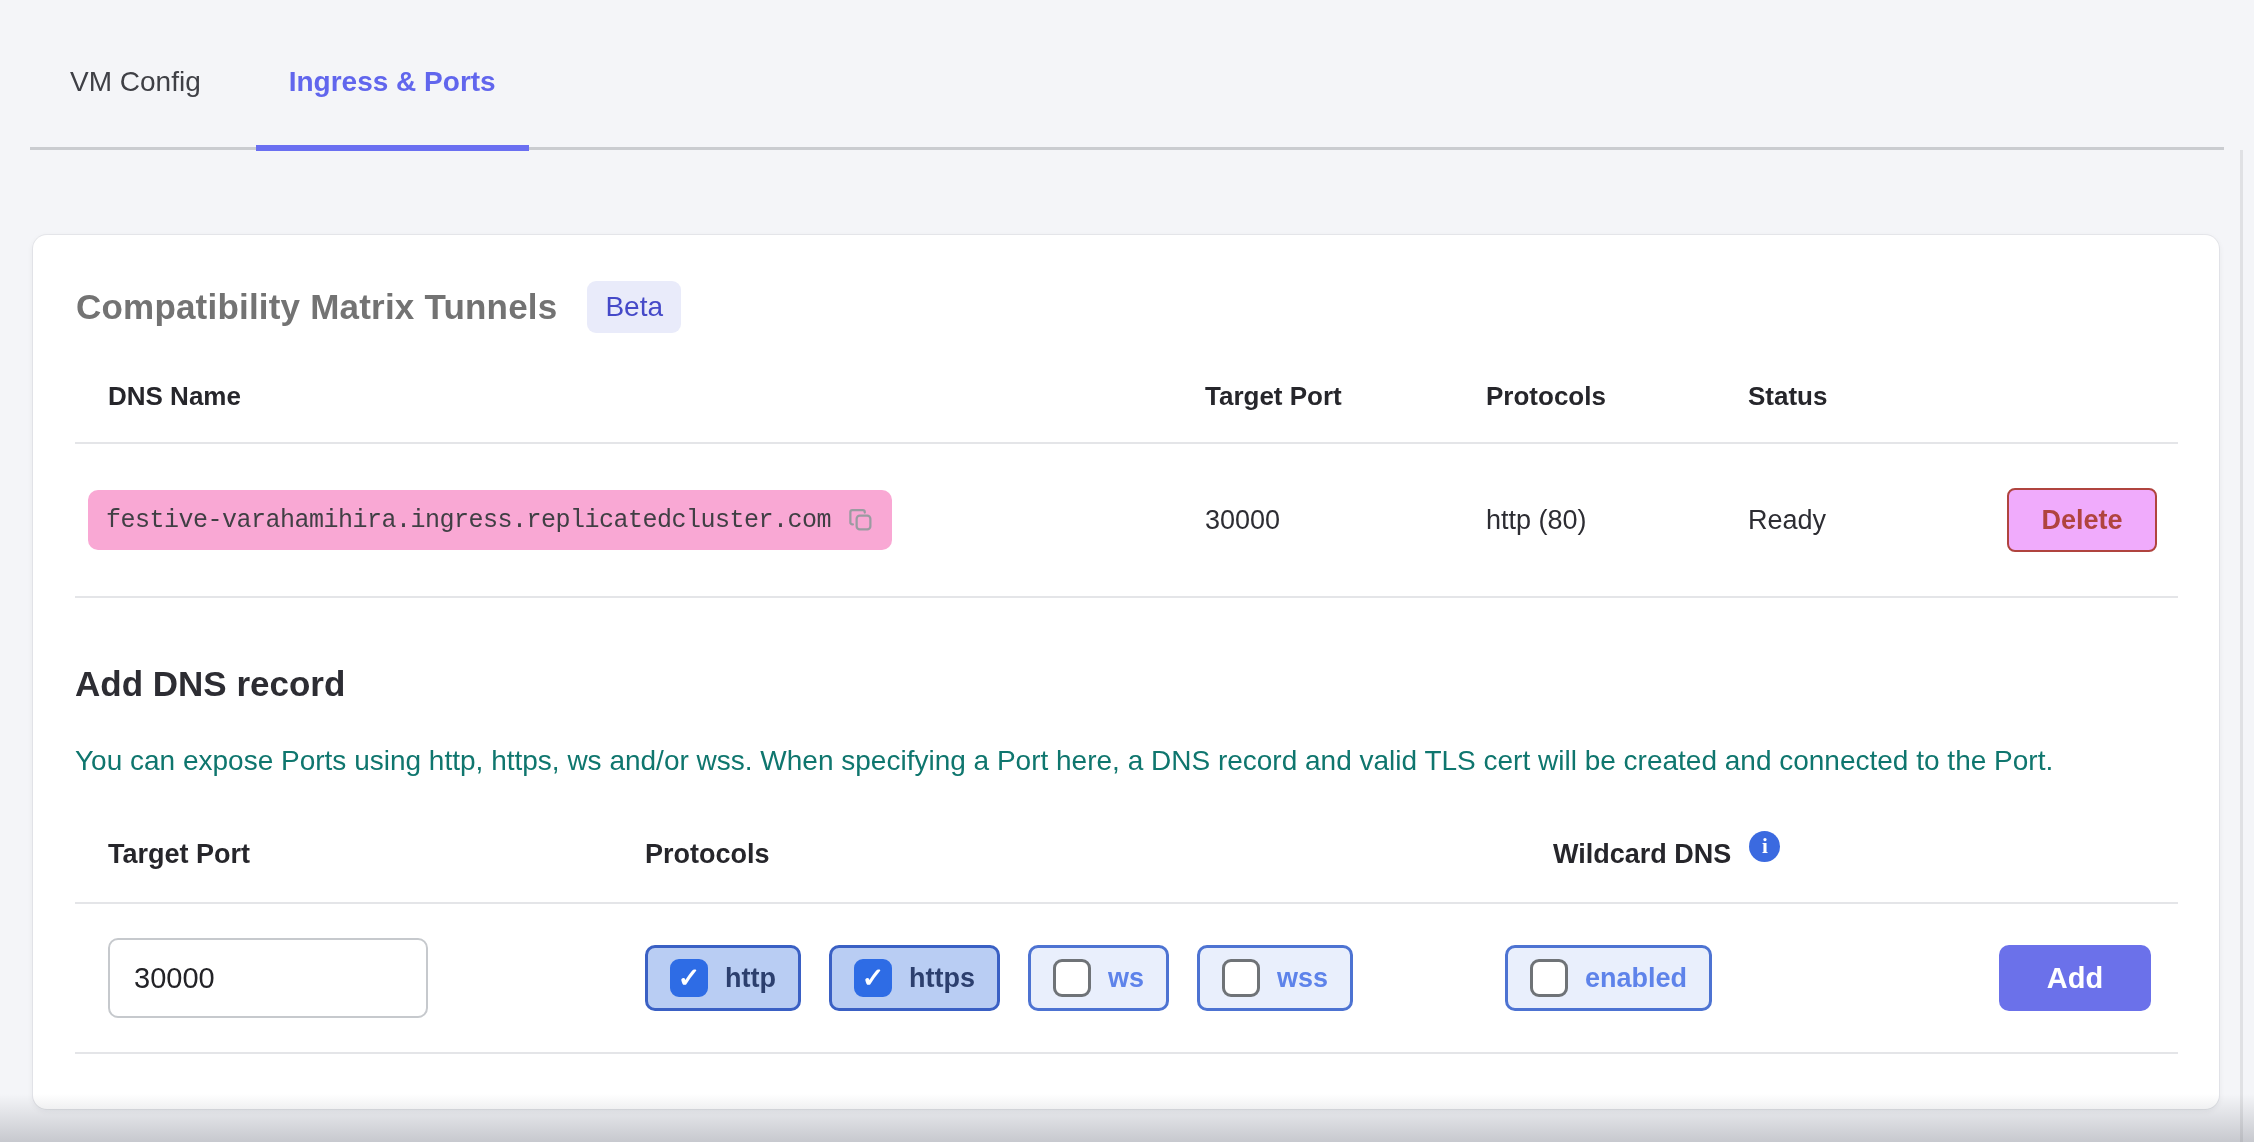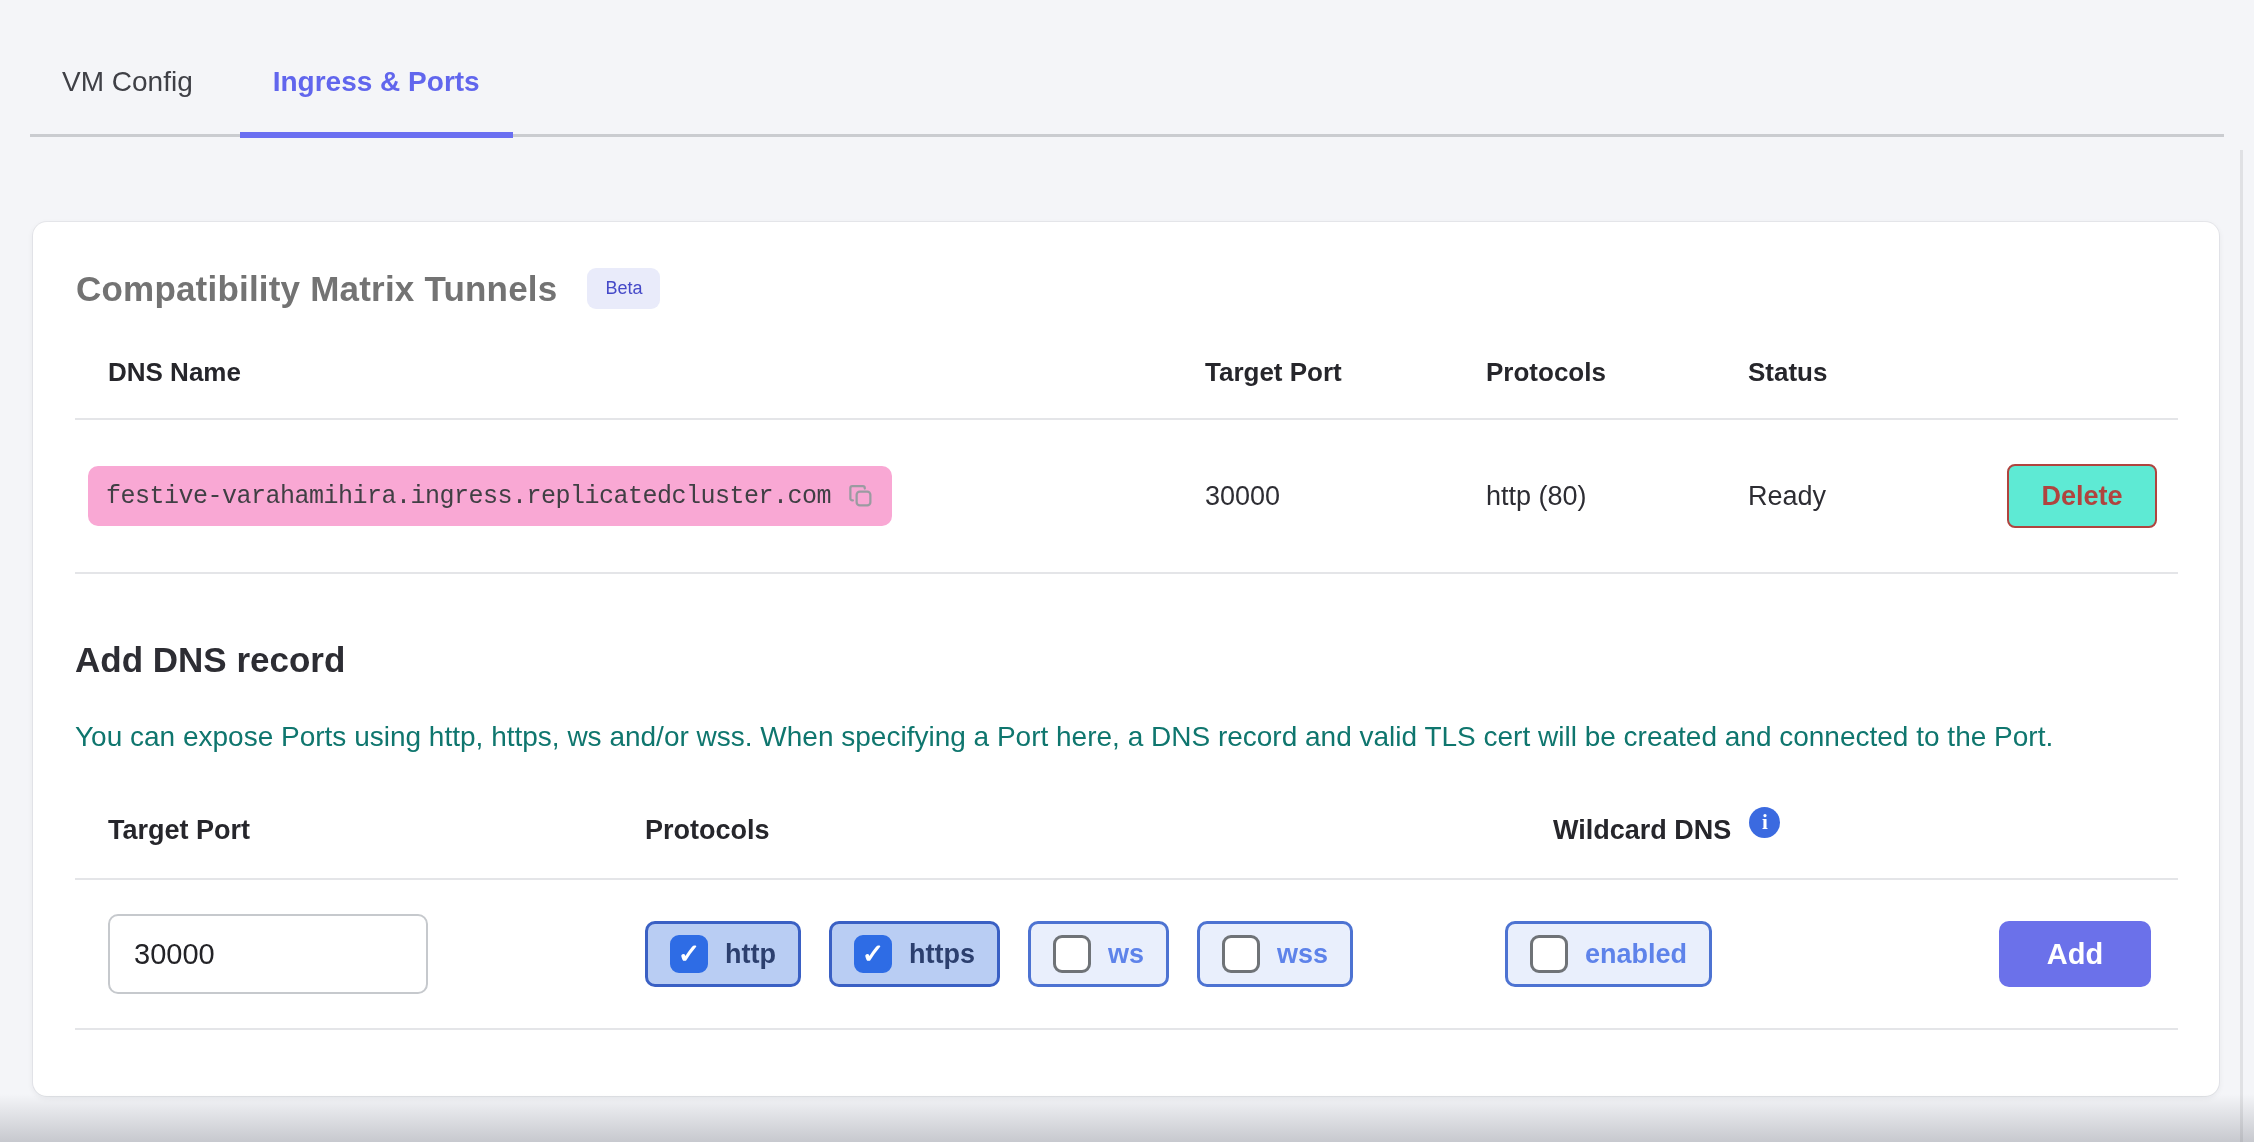--- a/index.html
+++ b/index.html
@@ -7,37 +7,37 @@
   body {
     background:#f4f5f8;
     font-family:"Liberation Sans", sans-serif;
     color:#2e2e33;
     position:relative;
   }
 
   
   .tabbar { padding:66px 30px 0 30px; }
   .tabs { display:flex; gap:47px; align-items:flex-end; border-bottom:3px solid #caccd0; padding-left:32px; }
-  .tab { font-size:28px; color:#3f4046; padding-bottom:36px; position:relative; cursor:pointer; white-space:nowrap; }
+  .tab { font-size:28px; color:#3f4046; padding-bottom:49px; position:relative; cursor:pointer; white-space:nowrap;margin-left:8px; }
   .tab.active { color:#6166ed; font-weight:700; padding-left:33px; padding-right:33px; }
   .tab.active::after { content:""; position:absolute; left:0; right:0; bottom:-4px; height:6px; background:#6a6ff1; }
 
   
   .card {
     margin:85px 35px 0 33px;
     background:#ffffff;
     border-radius:14px;
     box-shadow:0 0 0 1px rgba(16,24,40,.05), 0 2px 6px rgba(16,24,40,.07);
     padding:46px 41px 40px 42px;
     min-height:874px;
   }
 
   .title-row { display:flex; align-items:center; gap:30px; padding-left:1px; }
   .card-title { font-size:35px; font-weight:600; color:#737373; letter-spacing:.2px; }
-  .beta-badge { background:#e9ebfa; color:#4549c8; font-size:18px; padding:10px 18px; border-radius:9px; }
+  .beta-badge { background:#e9ebfa; color:#4549c8; font-size:28px; padding:10px 18px; border-radius:9px; }
 
   
   .col-dns    { flex:1; min-width:0; }
   .col-port   { width:281px; }
   .col-proto  { width:262px; }
   .col-status { width:230px; }
   .col-action { width:200px; display:flex; justify-content:flex-end; }
 
   .thead {
     display:flex; align-items:center;
@@ -61,21 +61,21 @@
     height:60px; padding:0 16px 0 18px;
     font-family:"Liberation Mono","DejaVu Sans Mono",monospace;
     font-size:25px; color:#403f44; letter-spacing:-0.5px;
   }
   .copy-btn { display:inline-flex; cursor:pointer; }
 
   .proto-lines { line-height:40px; }
 
   .delete-btn {
     width:150px; height:64px;
-    background:#5eead4; border:2px solid #b0443f; border-radius:8px;
+    background:#f0abfc; border:2px solid #b0443f; border-radius:8px;
     color:#b0443f; font-weight:700; font-size:27px;
     display:flex; align-items:center; justify-content:center;
     margin-right:21px; cursor:pointer;
     font-family:"Liberation Sans", sans-serif;
   }
 
   
   .section-heading { margin-top:66px; font-size:35px; font-weight:600; color:#2d2d33; }
   .section-desc { margin-top:36px; font-size:28px; line-height:41px; color:#0f766e; max-width:2085px; }
 

